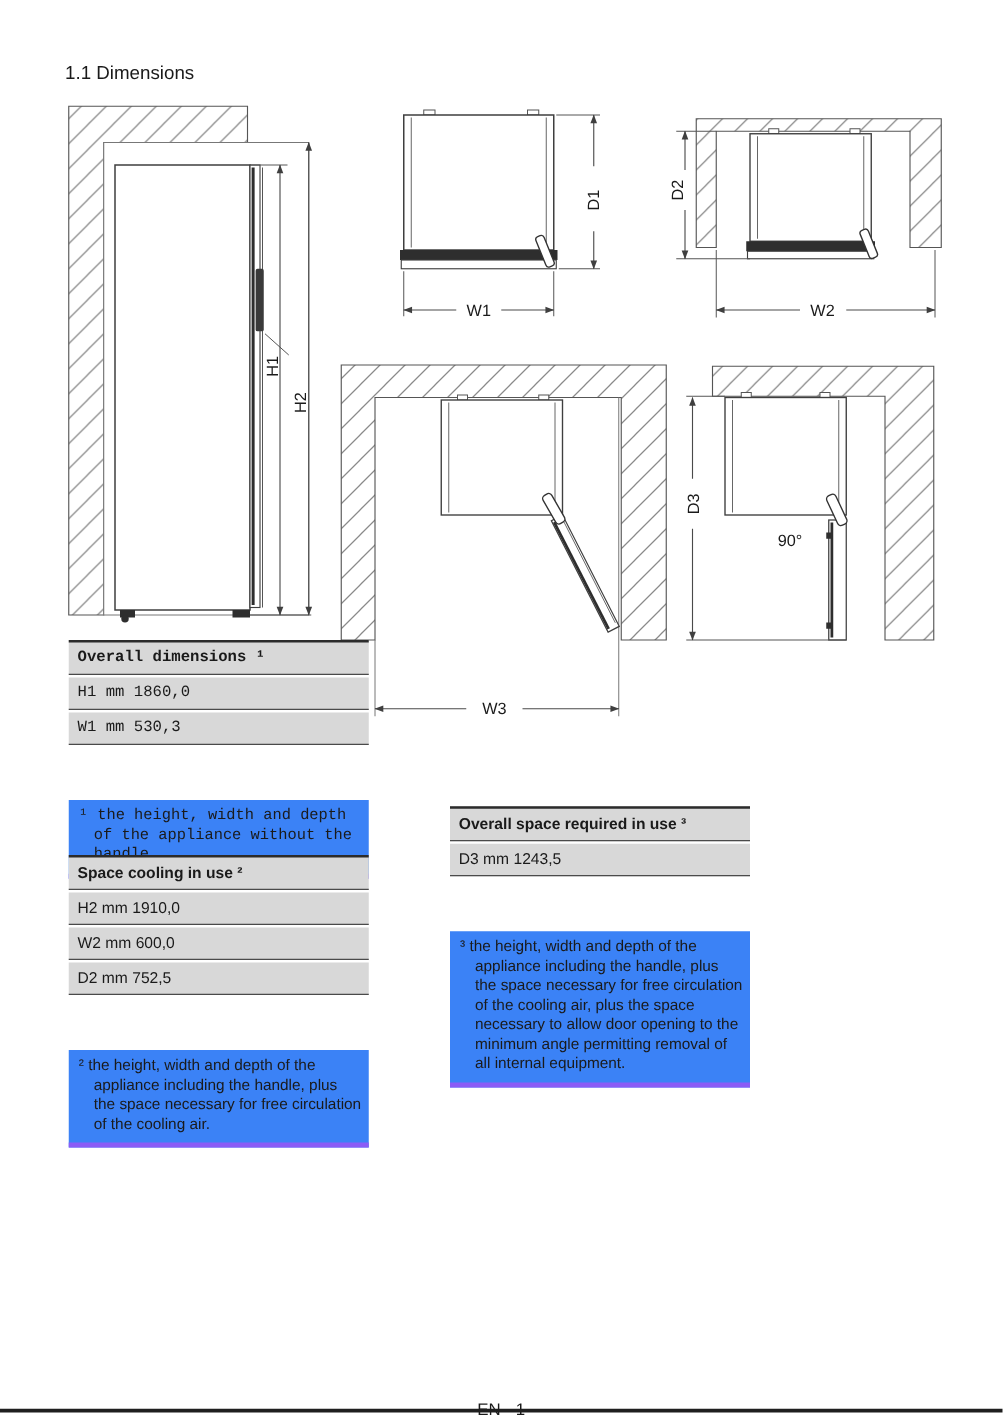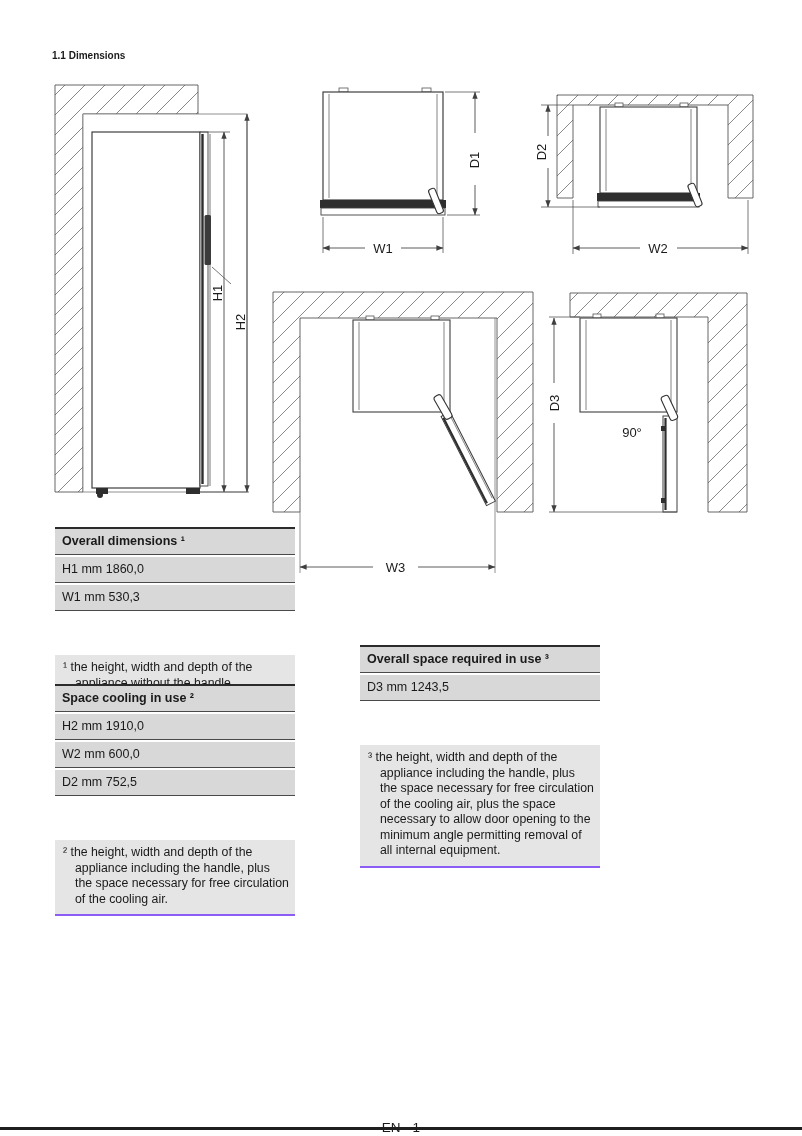--- a/index.html
+++ b/index.html
@@ -1,28 +1,28 @@
 <!DOCTYPE html>
 <html><head>
 <meta charset="utf-8">
 <style>
   html,body{margin:0;padding:0;}
   body{
     width:802px;height:1136px;position:relative;background:#ffffff;
     font-family:"Liberation Sans",sans-serif;color:#1a1a1a;overflow:hidden;
   }
   .abs{position:absolute;}
-  #page-title{left:52px;top:50px;font-size:10px;font-weight:bold;}
+  #page-title{left:52px;top:50px;font-size:15px;font-weight:normal;}
   svg{position:absolute;overflow:visible;}
   svg text{font-family:"Liberation Sans",sans-serif;font-size:13px;fill:#1a1a1a;}
   .dim-table{position:absolute;width:240px;font-size:12.5px;box-sizing:border-box;}
   .t-row{background:#d8d8d8;border-bottom:1px solid #4a4a4a;margin-bottom:2px;
          padding:5px 6px 5px 7px;line-height:15px;}
   .t-head{font-weight:bold;border-top:2px solid #2b2b2b;}
-  .t-note{background:#e5e5e5;border-bottom:2px solid #8b5cf6;
+  .t-note{background:#3b82f6;border-bottom:4px solid #8b5cf6;
           padding:5px 6px 7px 20px;text-indent:-12px;line-height:15.5px;font-size:12.3px;margin-top:44px;}
   #page-footer{left:0;top:1090px;width:802px;text-align:center;font-size:13.5px;margin-top:30px;}
   #bottom-rule{left:0;top:1127px;width:802px;height:3px;background:#1f1f1f;}
 </style>
 </head>
 <body>
 
 <div class="abs" id="page-title">1.1 Dimensions</div>
 
 <svg style="left:50px;top:80px;" width="200" height="432" viewBox="0 0 200 432">
@@ -167,21 +167,21 @@
     <rect x="-4" y="-12" width="8" height="26" rx="3" fill="#ffffff" stroke="#333" stroke-width="1.1"></rect>
   </g>
   <text x="89" y="149" text-anchor="middle">90°</text>
   <line x1="6" y1="29" x2="37" y2="29" stroke="#555" stroke-width="0.8"></line>
   <line x1="6" y1="224" x2="134" y2="224" stroke="#555" stroke-width="0.8"></line>
   <line x1="11" y1="30" x2="11" y2="95" stroke="#4a4a4a" stroke-width="0.9" marker-start="url(#ar5)"></line>
   <line x1="11" y1="135" x2="11" y2="224" stroke="#4a4a4a" stroke-width="0.9" marker-end="url(#ar5)"></line>
   <text transform="translate(16,115) rotate(-90)" text-anchor="middle">D3</text>
 </svg>
 
-<div class="dim-table" style="left:55px;top:527px;">
+<div class="dim-table" style="left:55px;top:512px;font-family:Liberation Mono, monospace;">
   <div class="t-row t-head">Overall dimensions ¹</div>
   <div class="t-row">H1 mm 1860,0</div>
   <div class="t-row">W1 mm 530,3</div>
   <div class="t-note">¹  the height, width and depth of the appliance without the handle.</div>
 </div>
 
 <div class="dim-table" style="left:55px;top:684px;">
   <div class="t-row t-head">Space cooling in use ²</div>
   <div class="t-row">H2 mm 1910,0</div>
   <div class="t-row">W2 mm 600,0</div>

